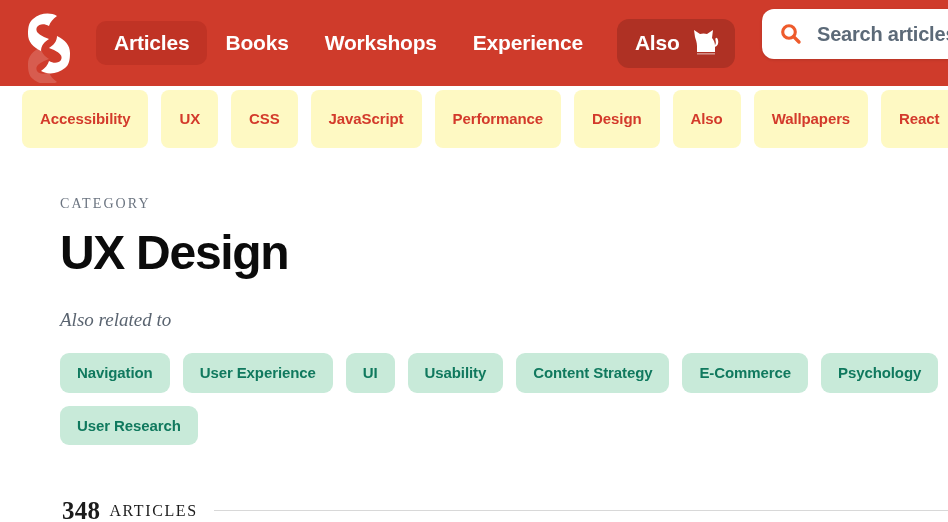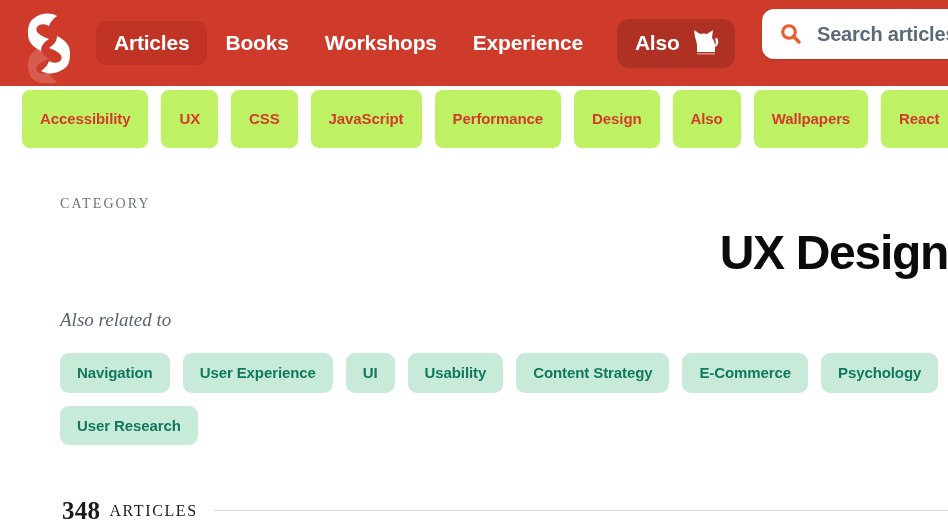--- a/index.html
+++ b/index.html
@@ -114,21 +114,21 @@
   .tagbar {
     display: flex;
     align-items: center;
     height: 66px;
     padding-left: 22px;
     gap: 13px;
     overflow: hidden;
     white-space: nowrap;
   }
   .tag-pill {
-    background: #bef264;
+    background: #fef9c3;
     color: #d33a2b;
     font-size: 15px;
     font-weight: bold;
     border-radius: 8px;
     padding: 20px 18px;
     cursor: pointer;
     flex: 0 0 auto;
     line-height: 1.15;
     letter-spacing: -0.1px;
   }
@@ -158,21 +158,20 @@
   }
 
   .page-title {
     font-family: "Liberation Sans", sans-serif;
     font-size: 48px;
     font-weight: bold;
     color: #0b0b0b;
     letter-spacing: -1.3px;
     margin-top: 16px;
     line-height: 1.05;
-    text-align: right;
   }
 
   .related-label {
     font-family: "Liberation Serif", serif;
     font-style: italic;
     font-size: 19px;
     color: #5a6470;
     margin-top: 31px;
   }
 

